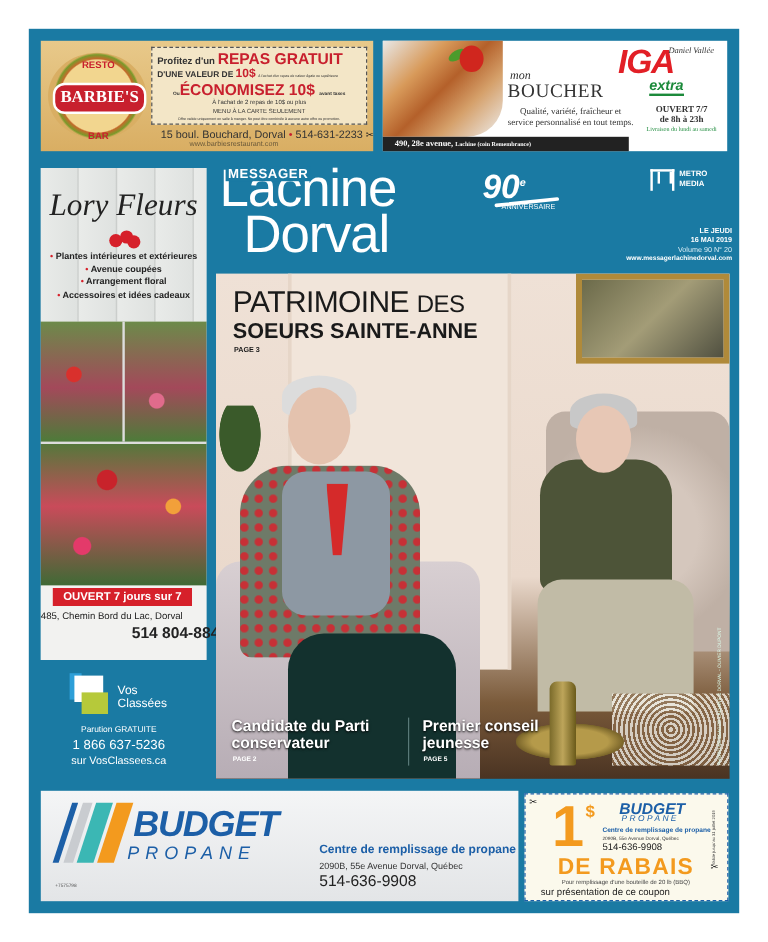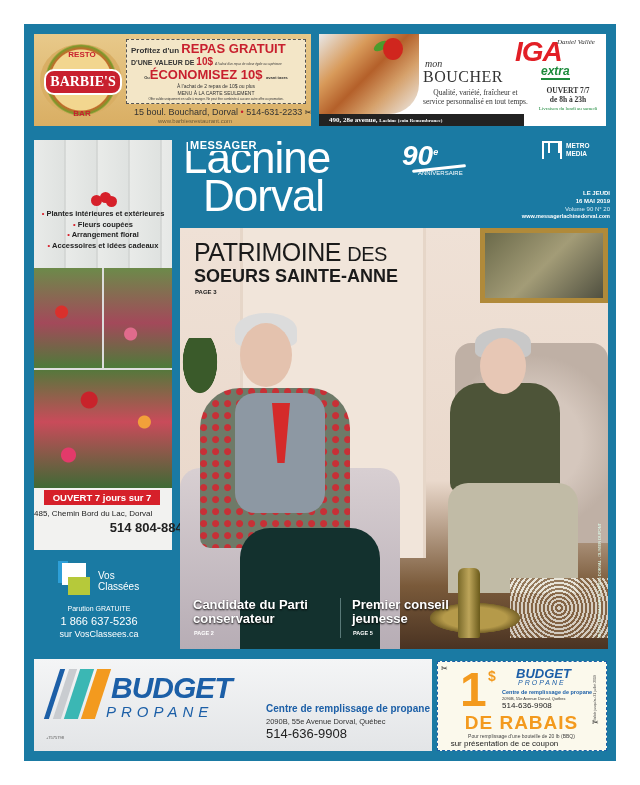--- a/index.html
+++ b/index.html
@@ -187,28 +187,29 @@
   <div class="abs iga-ouvert">
       <div>OUVERT 7/7</div>
       <div>de 8h à 23h</div>
     </div>
   <div class="abs iga-liv">Livraison du lundi au samedi</div>
   <div class="abs iga-bar"><span>490, 28e avenue,</span> <small>Lachine (coin Remembrance)</small></div>
 </div>
 
 <div class="abs ad-lory">
   <div class="abs lory-wood"></div>
+  <div class="abs lory-title">Lory Fleurs</div>
   <div class="abs lory-deco">
       <span style="left:0;top:3px"></span>
       <span style="left:9px;top:0"></span>
       <span style="left:15px;top:4px"></span>
     </div>
   <div class="abs lory-list">
     <div><span class="bul">•</span> <span>Plantes intérieures et extérieures</span></div>
-    <div><span class="bul">•</span> <span>Fleurs coupées</span></div>
+    <div><span class="bul">•</span> <span>Avenue coupées</span></div>
     <div><span class="bul">•</span> <span>Arrangement floral</span></div>
     <div><span class="bul">•</span> <span>Accessoires et idées cadeaux</span></div>
   </div>
   <div class="abs lory-photo"></div>
   <div class="abs lory-divider-v"></div>
   <div class="abs lory-divider-h"></div>
   <div class="abs lory-bottom">
     <div class="abs lory-ouvert">OUVERT 7 jours sur 7</div>
     <div class="abs lory-addr">485, Chemin Bord du Lac, Dorval</div>
     <div class="abs lory-phone">514 804-8848</div>

